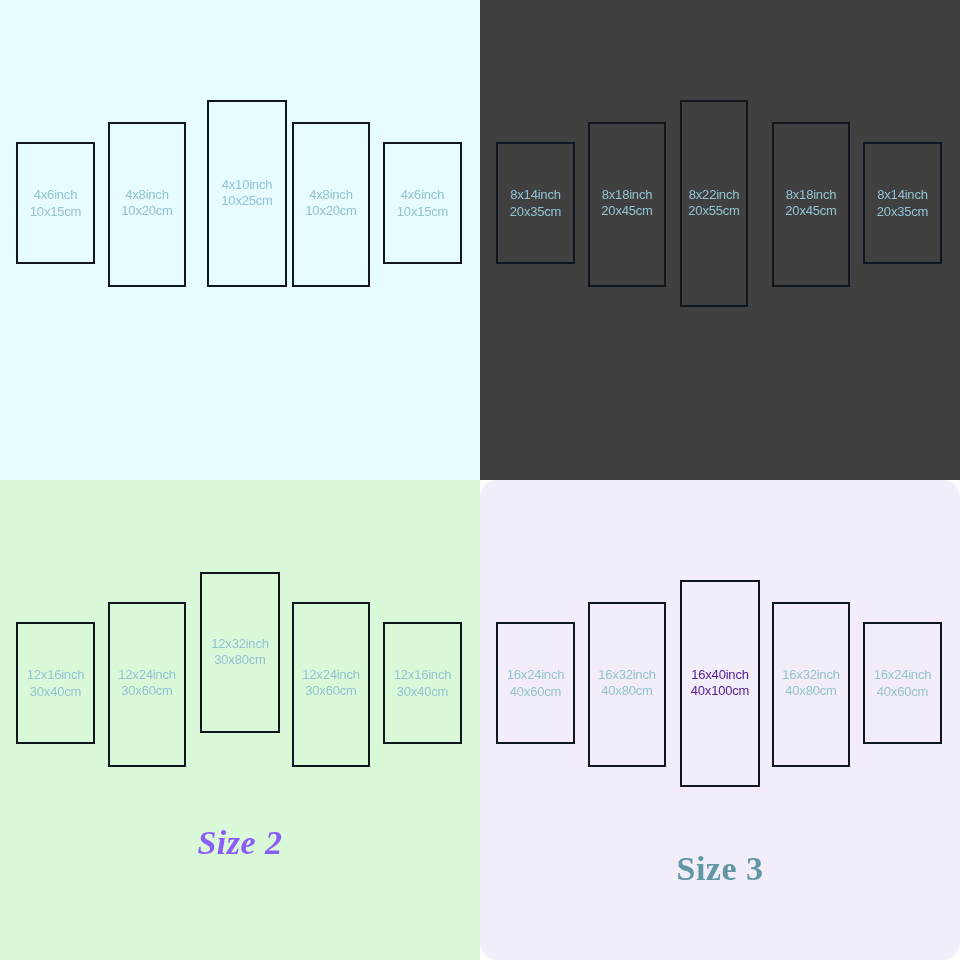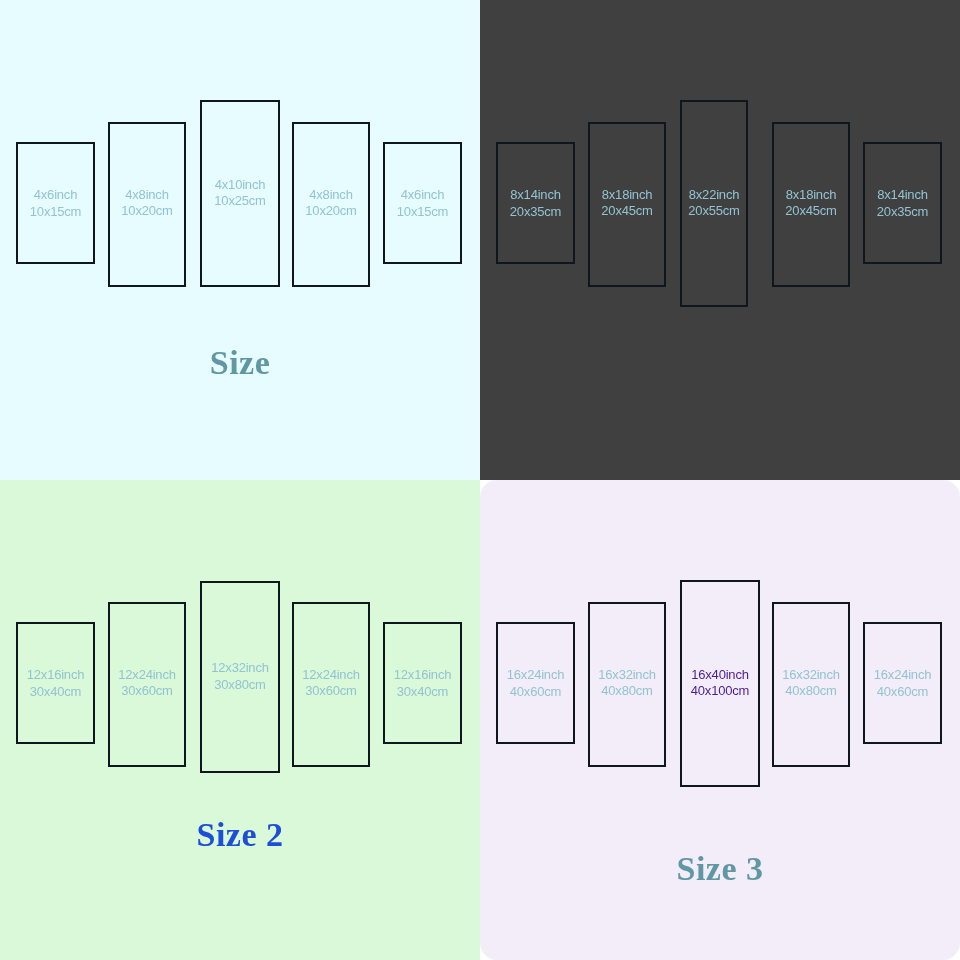--- a/index.html
+++ b/index.html
@@ -88,40 +88,39 @@
             <span class="ln">4x6inch</span>
             <span class="ln">10x15cm</span>
           </div>
         </div>
         <div class="frame" style="left: 108px; top: 122px; width: 78px; height: 165px; border-color: rgb(16, 22, 30);">
           <div class="frame-label" style="color: rgb(147, 195, 210); top: 50%; margin-top: 0px; transform: translate(-50%, calc(-50% - 1.5px));">
             <span class="ln">4x8inch</span>
             <span class="ln">10x20cm</span>
           </div>
         </div>
-        <div class="frame" style="left: 200px; top: 100px; width: 80px; height: 187px; border-color: rgb(16, 22, 30);">
+        <div class="frame" style="left: 207px; top: 100px; width: 80px; height: 187px; border-color: rgb(16, 22, 30);">
           <div class="frame-label" style="color: rgb(147, 195, 210); top: 50%; margin-top: 0px; transform: translate(-50%, calc(-50% - 0.5px));">
             <span class="ln">4x10inch</span>
             <span class="ln">10x25cm</span>
           </div>
         </div>
         <div class="frame" style="left: 292px; top: 122px; width: 78px; height: 165px; border-color: rgb(16, 22, 30);">
           <div class="frame-label" style="color: rgb(147, 195, 210); top: 50%; margin-top: 0px; transform: translate(-50%, calc(-50% - 1.5px));">
             <span class="ln">4x8inch</span>
             <span class="ln">10x20cm</span>
           </div>
         </div>
         <div class="frame" style="left: 383px; top: 142px; width: 79px; height: 122px; border-color: rgb(16, 22, 30);">
           <div class="frame-label" style="color: rgb(147, 195, 210); top: 50%; margin-top: 0px; transform: translate(-50%, calc(-50% + 0px));">
             <span class="ln">4x6inch</span>
             <span class="ln">10x15cm</span>
           </div>
         </div>
       </div>
-      <div class="panel-title" style="top: 344px; color: rgb(95, 151, 164);">Size</div>
     </div>
     <div class="size-panel" style="background: #404040;">
       <div class="frames-row">
         <div class="frame" style="left: 16px; top: 142px; width: 79px; height: 122px; border-color: rgb(16, 22, 30);">
           <div class="frame-label" style="color: rgb(147, 195, 210); top: 50%; margin-top: 0px; transform: translate(-50%, calc(-50% + 0px));">
             <span class="ln">8x14inch</span>
             <span class="ln">20x35cm</span>
           </div>
         </div>
         <div class="frame" style="left: 108px; top: 122px; width: 78px; height: 165px; border-color: rgb(16, 22, 30);">
@@ -157,40 +156,40 @@
             <span class="ln">12x16inch</span>
             <span class="ln">30x40cm</span>
           </div>
         </div>
         <div class="frame" style="left: 108px; top: 122px; width: 78px; height: 165px; border-color: rgb(16, 22, 30);">
           <div class="frame-label" style="color: rgb(147, 195, 210); top: 50%; margin-top: 0px; transform: translate(-50%, calc(-50% - 1.5px));">
             <span class="ln">12x24inch</span>
             <span class="ln">30x60cm</span>
           </div>
         </div>
-        <div class="frame" style="left: 200px; top: 101px; width: 80px; height: 192px; border-color: rgb(16, 22, 30);">
+        <div class="frame" style="left: 200px; top: 92px; width: 80px; height: 161px; border-color: rgb(16, 22, 30);">
           <div class="frame-label" style="color: rgb(147, 195, 210); top: 50%; margin-top: 0px; transform: translate(-50%, calc(-50% - 0.5px));">
             <span class="ln">12x32inch</span>
             <span class="ln">30x80cm</span>
           </div>
         </div>
         <div class="frame" style="left: 292px; top: 122px; width: 78px; height: 165px; border-color: rgb(16, 22, 30);">
           <div class="frame-label" style="color: rgb(147, 195, 210); top: 50%; margin-top: 0px; transform: translate(-50%, calc(-50% - 1.5px));">
             <span class="ln">12x24inch</span>
             <span class="ln">30x60cm</span>
           </div>
         </div>
         <div class="frame" style="left: 383px; top: 142px; width: 79px; height: 122px; border-color: rgb(16, 22, 30);">
           <div class="frame-label" style="color: rgb(147, 195, 210); top: 50%; margin-top: 0px; transform: translate(-50%, calc(-50% + 0px));">
             <span class="ln">12x16inch</span>
             <span class="ln">30x40cm</span>
           </div>
         </div>
       </div>
-      <div class="panel-title" style="top: 336px; color: #1d4ed8;">Size 2</div>
+      <div class="panel-title" style="top: 344px; color: #8b5cf6; font-style: italic;">Size 2</div>
     </div>
     <div class="size-panel" style="background: rgb(242, 237, 248); border-radius: 17px;">
       <div class="frames-row">
         <div class="frame" style="left: 16px; top: 142px; width: 79px; height: 122px; border-color: rgb(16, 22, 30);">
           <div class="frame-label" style="color: rgb(147, 195, 210); top: 50%; margin-top: 0px; transform: translate(-50%, calc(-50% + 0px));">
             <span class="ln">16x24inch</span>
             <span class="ln">40x60cm</span>
           </div>
         </div>
         <div class="frame" style="left: 108px; top: 122px; width: 78px; height: 165px; border-color: rgb(16, 22, 30);">

